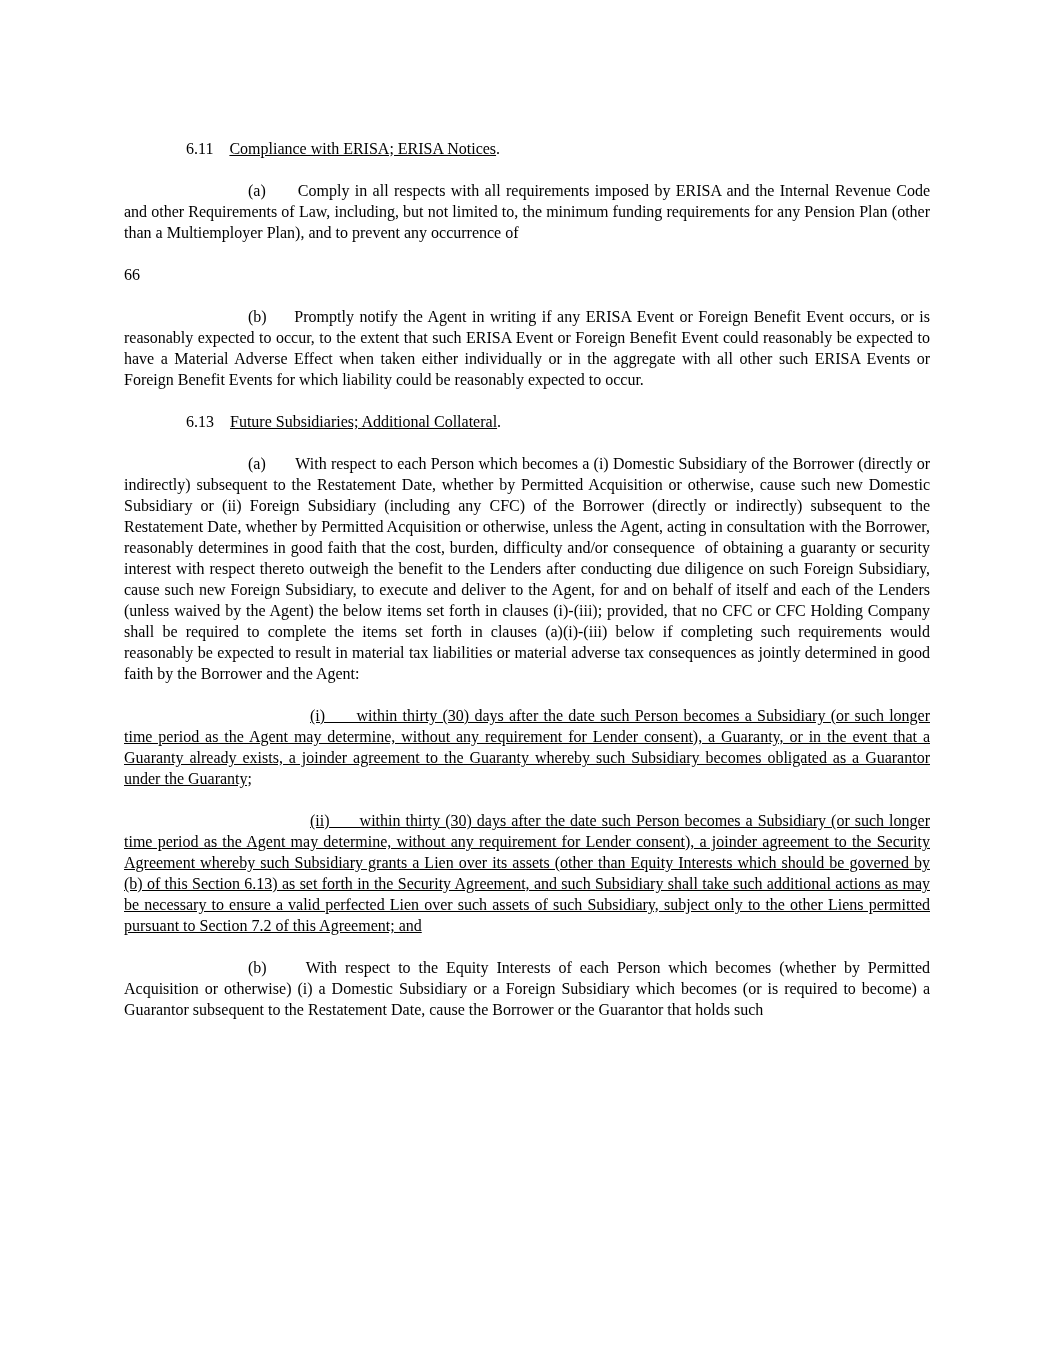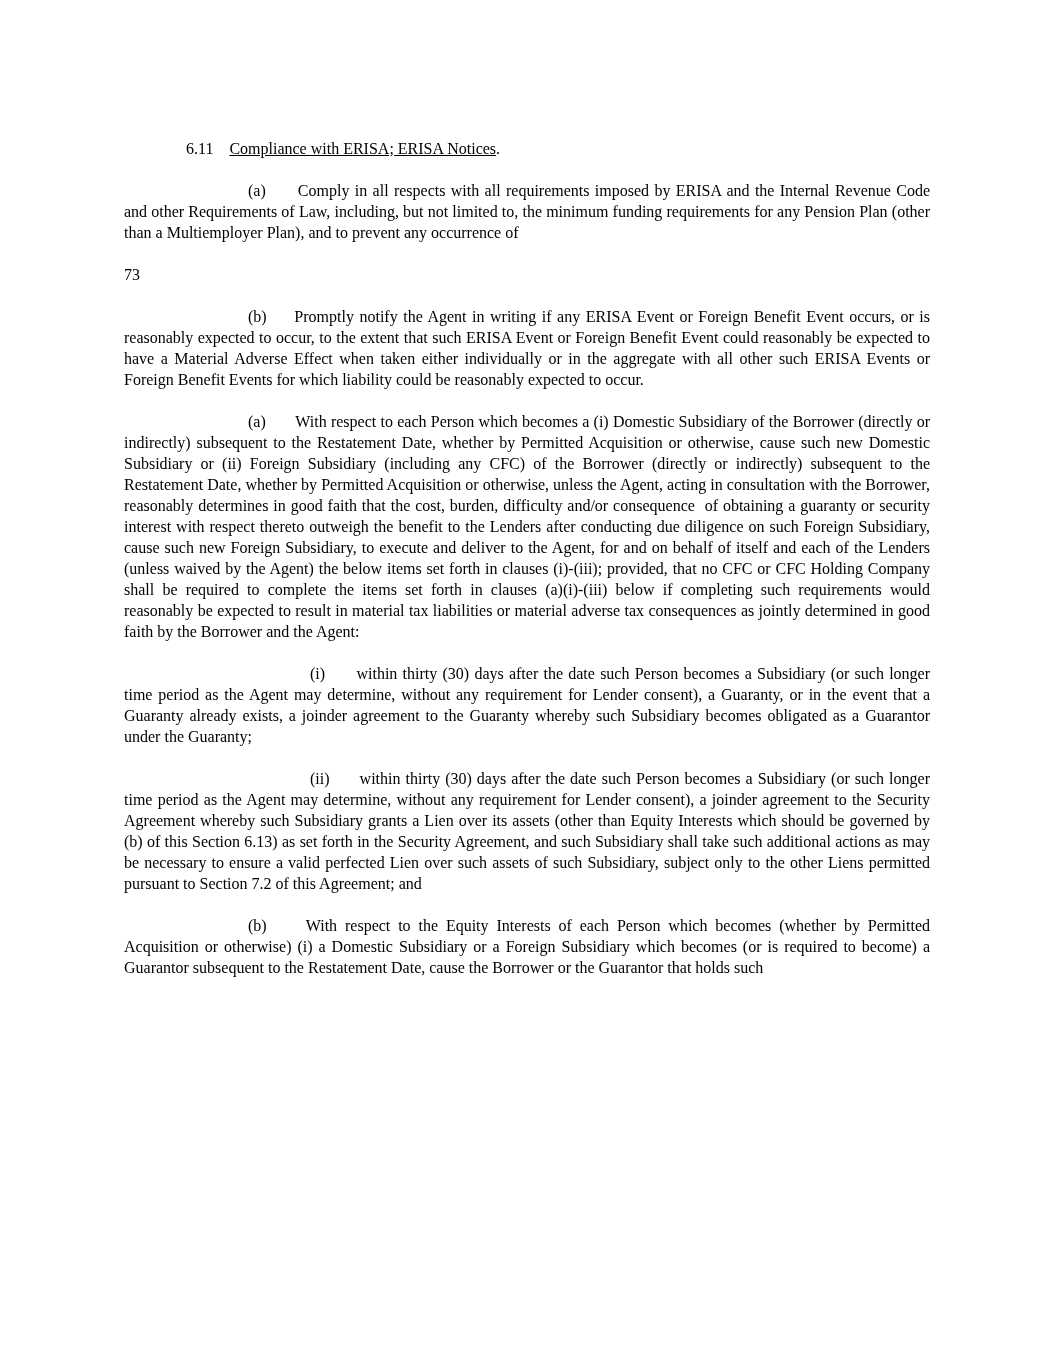--- a/index.html
+++ b/index.html
@@ -18,44 +18,45 @@
     padding: 138px 125px 40px 124px;
     background: #ffffff;
   }
   p.para {
     text-align: justify;
     line-height: 21px;
     margin: 0 0 21px 0;
   }
   .indent-1 { text-indent: 62px; }
   .indent-2 { text-indent: 124px; }
-  .indent-3 { text-indent: 186px; }
+  .indent-3 { text-indent: 186px; text-decoration: underline; }
   .page-num {
     text-align: center;
     text-indent: 0;
     margin: 21px 0 21px 0;
   }
   .u { text-decoration: underline; }
   .sec-num { margin-right: 16px; }
 </style>
 </head>
 <body>
 
 <div class="page">
 
   <p class="para indent-1"><span class="sec-num">6.11</span><span class="u">Compliance with ERISA; ERISA Notices</span><span>.</span></p>
 
   <p class="para indent-2">(a)&nbsp;&nbsp;&nbsp;&nbsp;&nbsp; Comply in all respects with all requirements imposed by ERISA and the Internal Revenue Code and other Requirements of Law, including, but not limited to, the minimum funding requirements for any Pension Plan (other than a Multiemployer Plan), and to prevent any occurrence of</p>
 
-  <p class="para page-num">73</p>
+  <p class="para page-num">66</p>
 
 
   <p class="para indent-2">(b)&nbsp;&nbsp;&nbsp;&nbsp; Promptly notify the Agent in writing if any ERISA Event or Foreign Benefit Event occurs, or is reasonably expected to occur, to the extent that such ERISA Event or Foreign Benefit Event could reasonably be expected to have a Material Adverse Effect when taken either individually or in the aggregate with all other such ERISA Events or Foreign Benefit Events for which liability could be reasonably expected to occur.</p>
 
 
+  <p class="para indent-1"><span class="sec-num">6.13</span><span class="u">Future Subsidiaries; Additional Collateral</span><span>.</span></p>
 
   <p class="para indent-2">(a)&nbsp;&nbsp;&nbsp;&nbsp;&nbsp;&nbsp; With respect to each Person which becomes a (i) Domestic Subsidiary of the Borrower (directly or indirectly) subsequent to the Restatement Date, whether by Permitted Acquisition or otherwise, cause such new Domestic Subsidiary or (ii) Foreign Subsidiary (including any CFC) of the Borrower (directly or indirectly) subsequent to the Restatement Date, whether by Permitted Acquisition or otherwise, unless the Agent, acting in consultation with the Borrower, reasonably determines in good faith that the cost, burden, difficulty and/or consequence &nbsp;of obtaining a guaranty or security interest with respect thereto outweigh the benefit to the Lenders after conducting due diligence on such Foreign Subsidiary, cause such new Foreign Subsidiary, to execute and deliver to the Agent, for and on behalf of itself and each of the Lenders (unless waived by the Agent) the below items set forth in clauses (i)-(iii); provided, that no CFC or CFC Holding Company shall be required to complete the items set forth in clauses (a)(i)-(iii) below if completing such requirements would reasonably be expected to result in material tax liabilities or material adverse tax consequences as jointly determined in good faith by the Borrower and the Agent:</p>
 
   <p class="para indent-3">(i)&nbsp;&nbsp;&nbsp;&nbsp;&nbsp; within thirty (30) days after the date such Person becomes a Subsidiary (or such longer time period as the Agent may determine, without any requirement for Lender consent), a Guaranty, or in the event that a Guaranty already exists, a joinder agreement to the Guaranty whereby such Subsidiary becomes obligated as a Guarantor under the Guaranty;</p>
 
   <p class="para indent-3">(ii)&nbsp;&nbsp;&nbsp;&nbsp;&nbsp; within thirty (30) days after the date such Person becomes a Subsidiary (or such longer time period as the Agent may determine, without any requirement for Lender consent), a joinder agreement to the Security Agreement whereby such Subsidiary grants a Lien over its assets (other than Equity Interests which should be governed by (b) of this Section 6.13) as set forth in the Security Agreement, and such Subsidiary shall take such additional actions as may be necessary to ensure a valid perfected Lien over such assets of such Subsidiary, subject only to the other Liens permitted pursuant to Section 7.2 of this Agreement; and</p>
 
 
   <p class="para indent-2">(b)&nbsp;&nbsp;&nbsp;&nbsp; With respect to the Equity Interests of each Person which becomes (whether by Permitted Acquisition or otherwise) (i) a Domestic Subsidiary or a Foreign Subsidiary which becomes (or is required to become) a Guarantor subsequent to the Restatement Date, cause the Borrower or the Guarantor that holds such</p>
 

